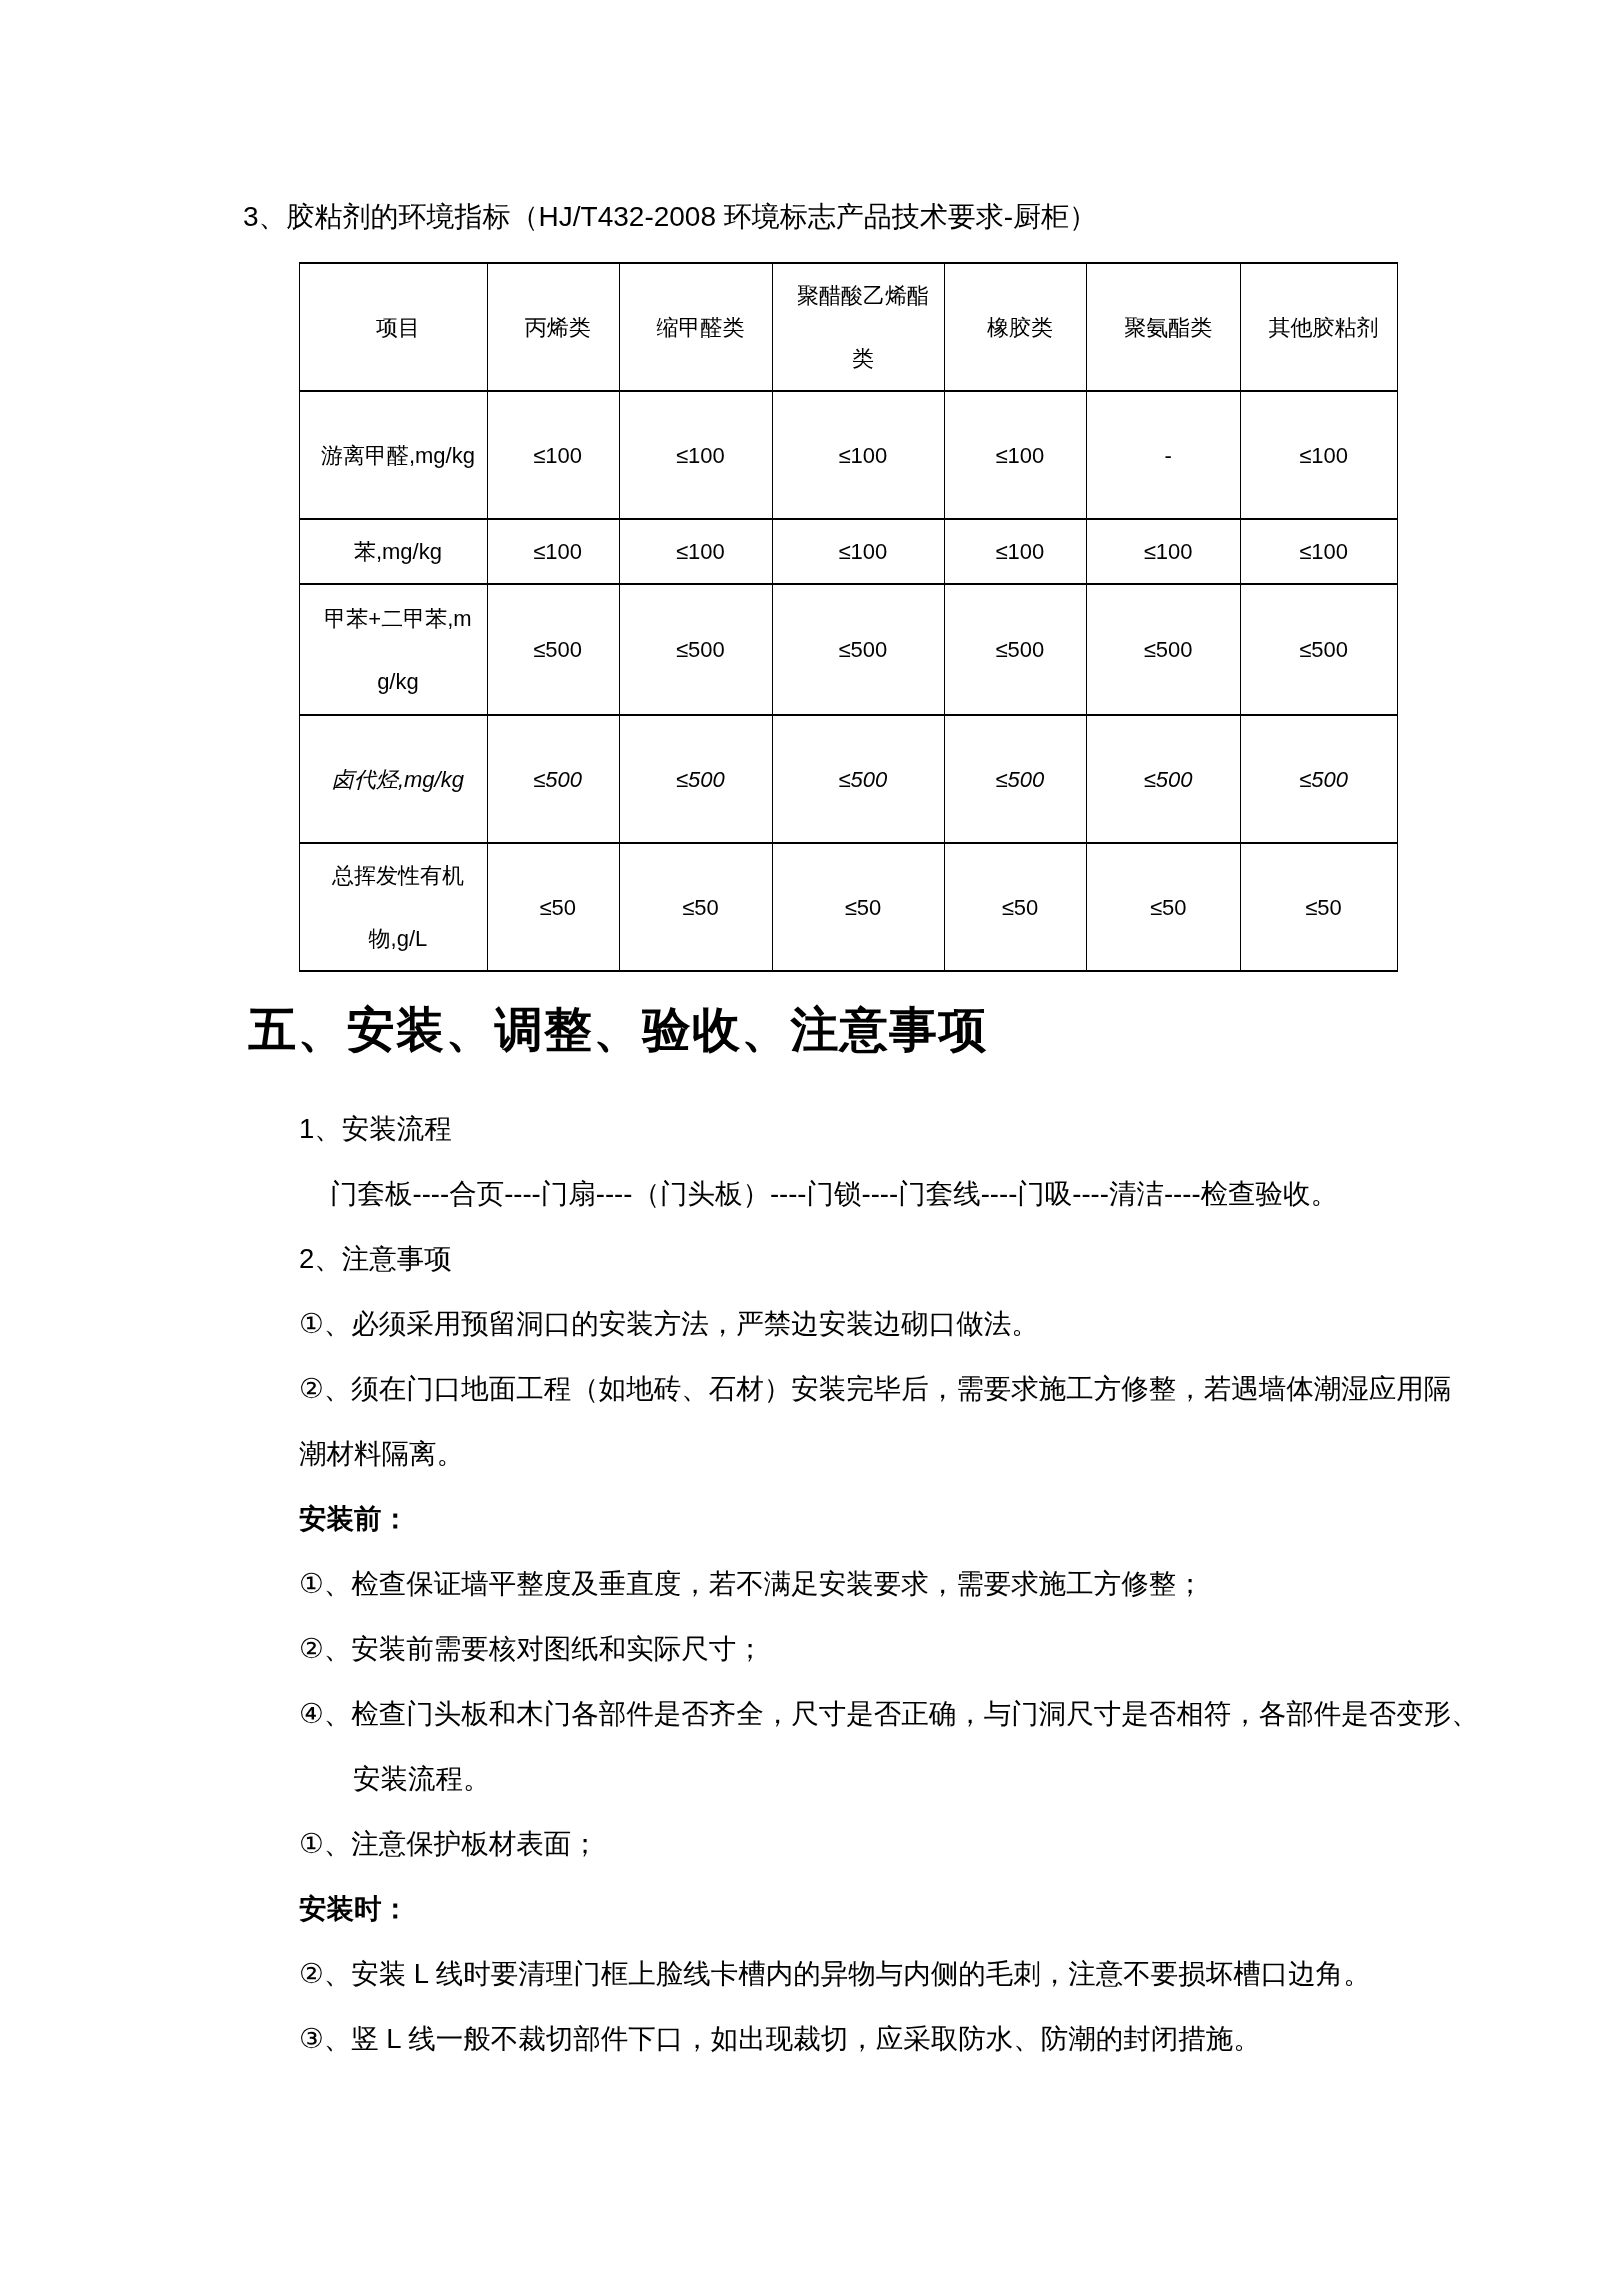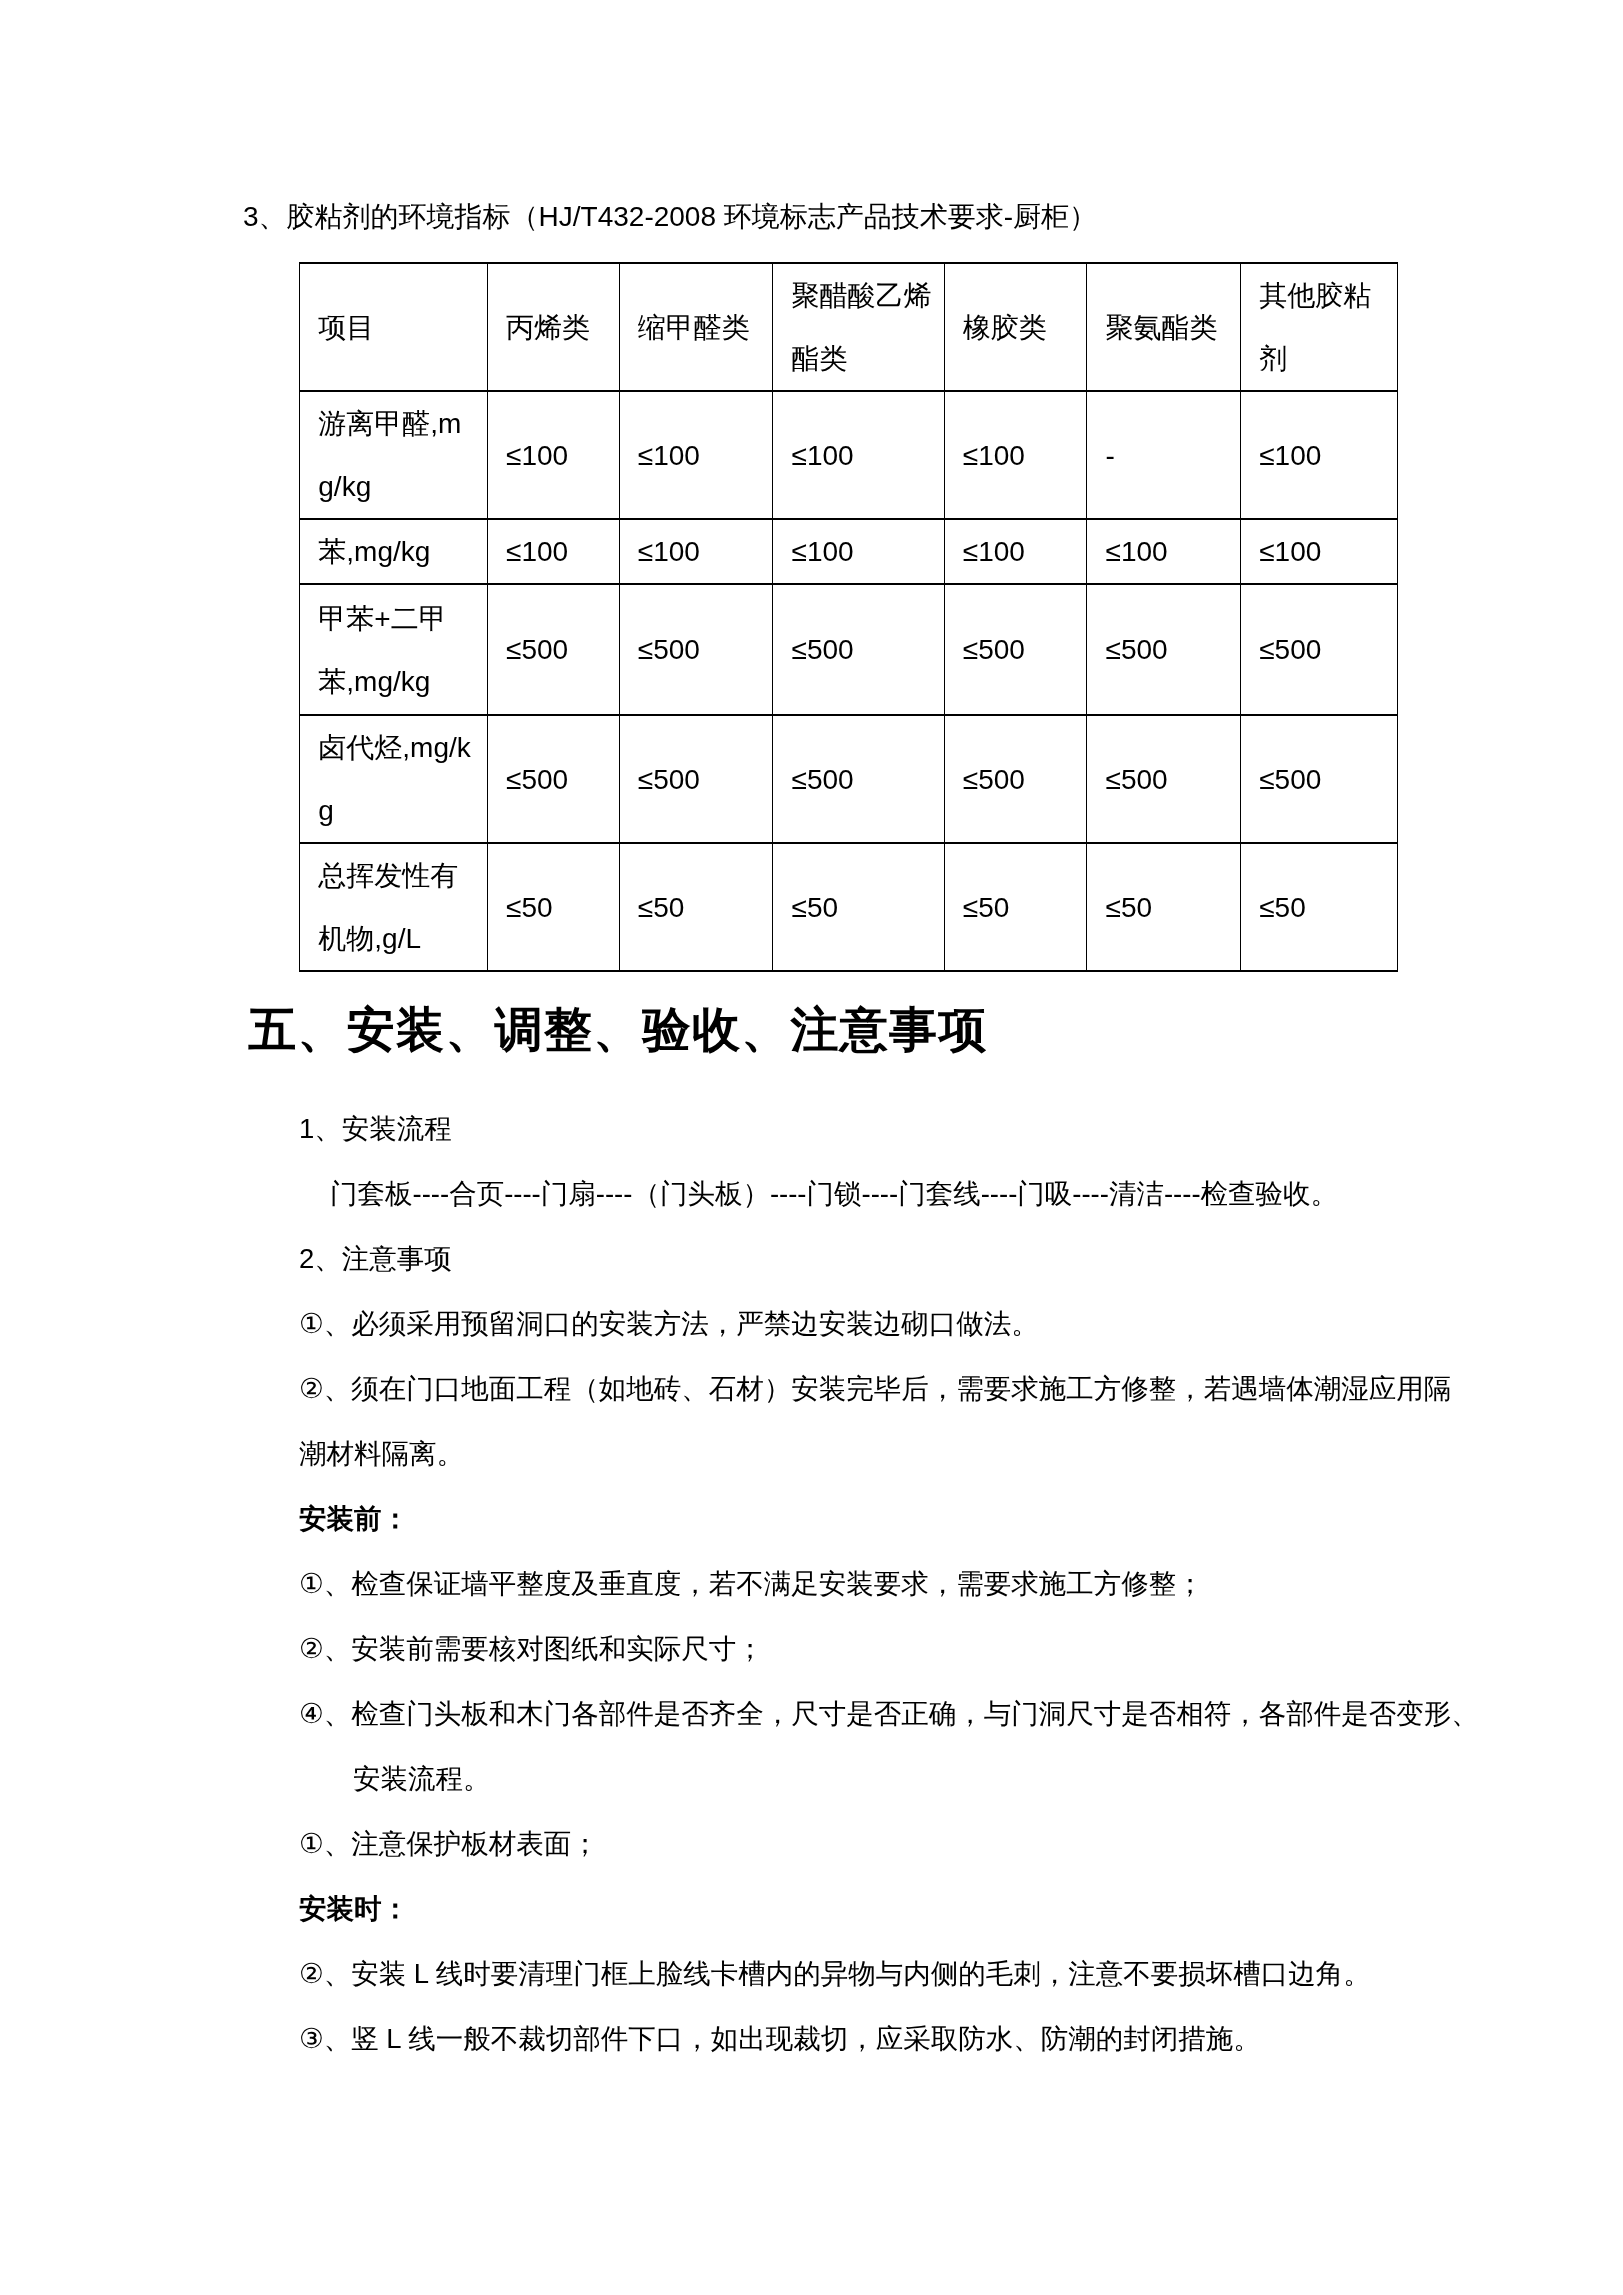--- a/index.html
+++ b/index.html
@@ -28,32 +28,33 @@
     border-collapse: collapse;
     margin-left: 56px;
     margin-top: 25px;
     width: 1099px;
     table-layout: fixed;
   }
   .spec-table td {
     border: 1.3px solid #000000;
     border-top-width: 2px;
     border-bottom-width: 2px;
-    font-size: 28px;
+    font-size: 22px;
     line-height: 63px;
     vertical-align: middle;
     padding-left: 18.3px;
     padding-right: 9.2px;
     word-break: break-all;
+    text-align: center;
   }
   .spec-table tr.h-header  td { height: 126px; }
   .spec-table tr.h-tall    td { height: 128px; }
   .spec-table tr.h-short   td { height: 65px; }
   .spec-table tr.h-tall2   td { height: 131px; margin-top: 45px; }
-  .spec-table tr.h-tall3   td { height: 128px; }
+  .spec-table tr.h-tall3   td { height: 128px; font-style: italic; }
   .spec-table tr.h-tall4   td { height: 126px; }
 
   .section-heading {
     margin-top: 26px;
     margin-left: 5.2px;
     font-size: 48px;
     font-weight: bold;
     letter-spacing: 1.3px;
     white-space: nowrap;
   }

